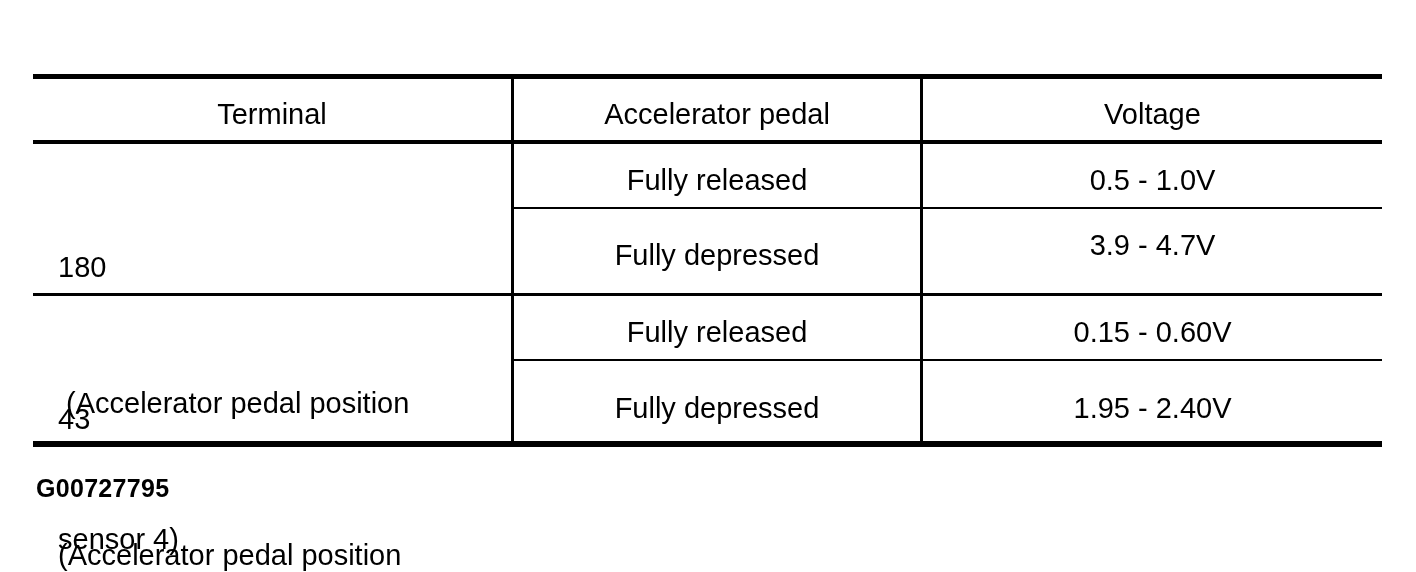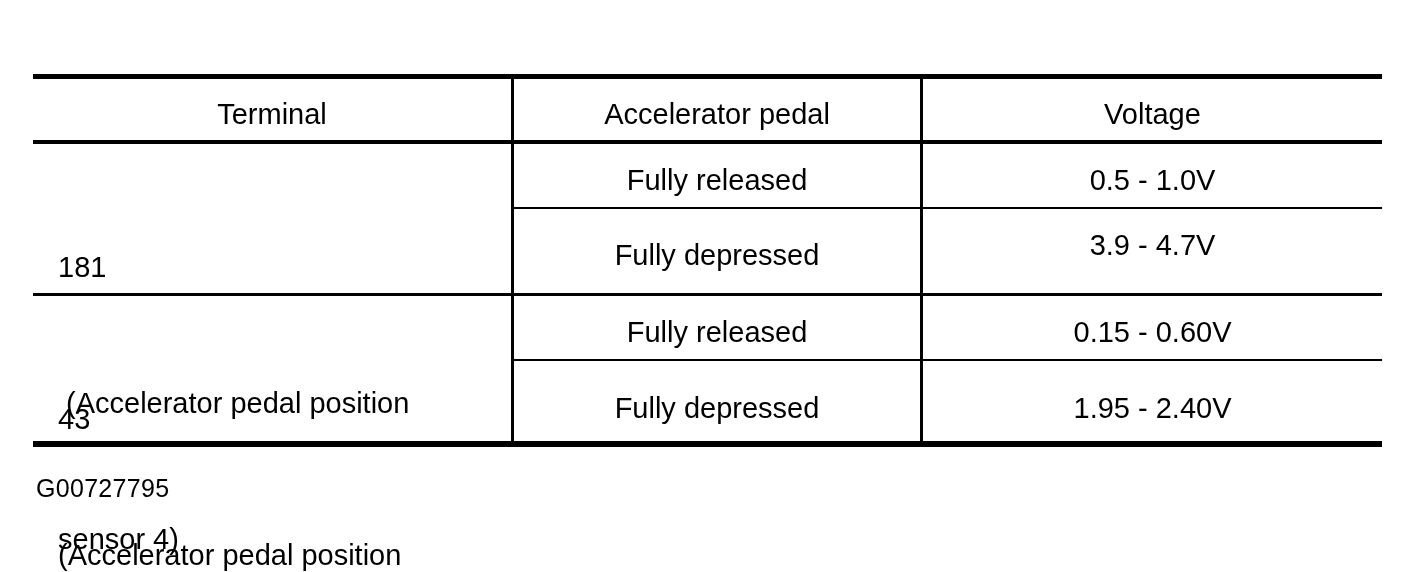--- a/index.html
+++ b/index.html
@@ -125,20 +125,21 @@
   #volt-3 { left: 923px; top: 310px; width: 459px; }
   #volt-4 { left: 923px; top: 386px; width: 459px; }
 
   
   #caption {
     position: absolute;
     left: 36px;
     top: 474px;
     font-size: 25px;
     letter-spacing: 0.3px;
+    font-weight: bold;
   }
 </style>
 </head>
 <body>
 
 <div id="page">
 
   <div class="rule-top"></div>
   <div class="rule-header"></div>
   <div class="rule-inner-1"></div>
@@ -146,21 +147,21 @@
   <div class="rule-inner-2"></div>
   <div class="rule-bottom"></div>
   <div class="div-v1"></div>
   <div class="div-v2"></div>
 
   <div class="cell center" id="hdr-terminal">Terminal</div>
   <div class="cell center" id="hdr-voltage">Voltage</div>
   <div class="cell center" id="hdr-pedal">Accelerator pedal</div>
 
   <div class="cell" id="term-1">
-    <span class="plain-line">181</span>
+    <span class="plain-line">180</span>
     <span class="indent-line">(Accelerator pedal position</span>
     <span class="plain-line">sensor 4)</span>
   </div>
 
   <div class="cell center" id="pedal-1">Fully released</div>
   <div class="cell center" id="volt-1">0.5 - 1.0V</div>
 
   <div class="cell center" id="pedal-2">Fully depressed</div>
   <div class="cell center" id="volt-2">3.9 - 4.7V</div>
 

